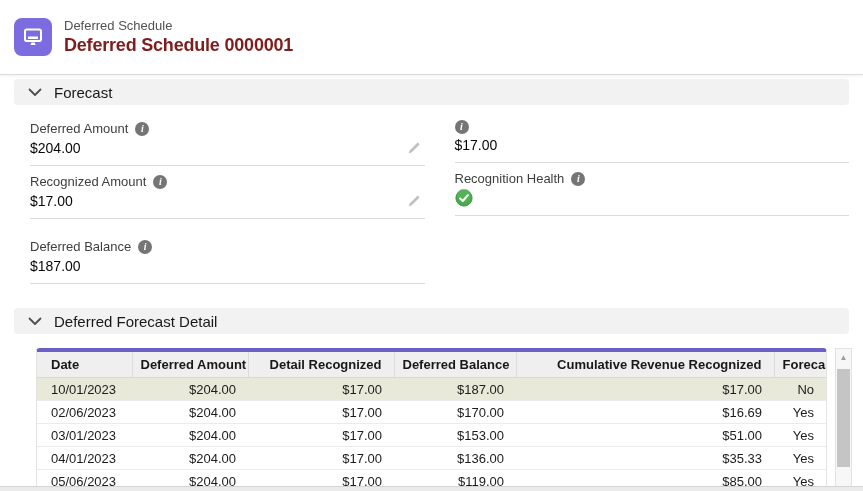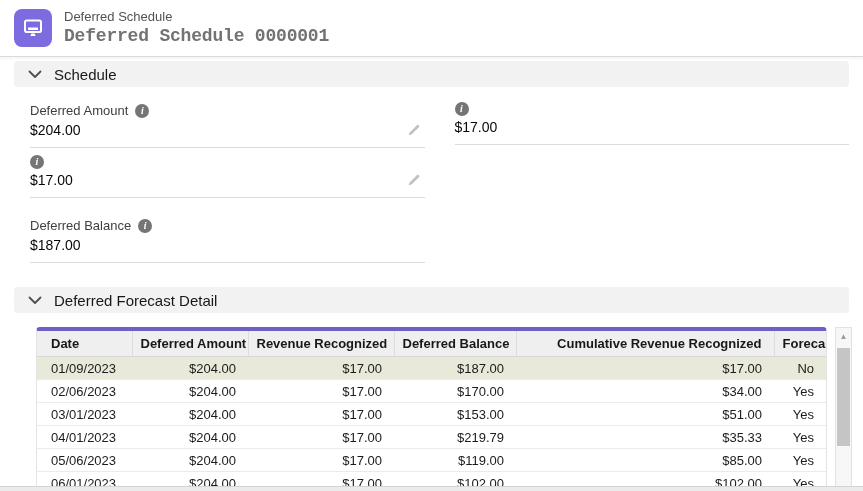--- a/index.html
+++ b/index.html
@@ -7,26 +7,26 @@
     --table-accent-purple:#6B60C6;
     --health-green:#4BA94E;
     --highlight-row-beige:#E9E9DA;
   }
   *{box-sizing:border-box;margin:0;padding:0;}
   html,body{background:#fff;}
   body{font-family:"Liberation Sans","DejaVu Sans",sans-serif;}
   .page{width:863px;height:491px;position:relative;overflow:hidden;background:#fff;}
 
   
-  .rec-header{display:flex;align-items:center;gap:12px;padding:8px 0 8px 14px;height:57px;
+  .rec-header{display:flex;align-items:center;gap:12px;padding:8px 0 8px 14px;height:75px;
     border-bottom:1px solid #dddbda;box-shadow:0 2px 2px rgba(0,0,0,.04);}
   .obj-icon{width:38px;height:38px;border-radius:8px;background:var(--object-icon-purple);
     display:flex;align-items:center;justify-content:center;flex:0 0 auto;}
   .obj-label{font-size:13px;color:#54524f;line-height:16px;}
-  .rec-title{font-size:18px;font-weight:700;color:#737373;line-height:22px;letter-spacing:-.2px;font-family:Liberation Mono, monospace;}
+  .rec-title{font-size:18px;font-weight:700;color:#7f1d1d;line-height:22px;letter-spacing:-.2px;}
 
   
   .section-bar{margin:4px 14px 0 14px;height:26px;background:#f3f2f2;border-radius:4px;
     display:flex;align-items:center;gap:12px;padding:0 14px;cursor:pointer;}
   .section-bar span{font-size:15px;color:#181818;}
   .chev{flex:0 0 auto;display:block;}
 
   
   .fields{display:flex;gap:30px;padding:10px 14px 0 30px;}
   .fcol{flex:1;min-width:0;}
@@ -83,21 +83,21 @@
     <div class="titles">
       <div class="obj-label">Deferred Schedule</div>
       <h1 class="rec-title">Deferred Schedule 0000001</h1>
     </div>
   </header>
 
   <div class="section-bar">
     <svg class="chev" width="14" height="9" viewBox="0 0 14 9">
       <path d="M1.5 1.5 L7 7 L12.5 1.5" stroke="#514f4d" stroke-width="1.8" fill="none" stroke-linecap="round" stroke-linejoin="round"></path>
     </svg>
-    <span>Schedule</span>
+    <span>Forecast</span>
   </div>
 
   <div class="fields">
     <div class="fcol">
 
       <div class="field">
         <div class="f-label">
           <span>Deferred Amount</span>
           <button class="info" aria-label="info"></button>
         </div>
@@ -106,20 +106,21 @@
           <button class="pencil">
             <svg width="14" height="14" viewBox="0 0 16 16">
                 <path d="M2 14l.8-3L11.6 2.2a1 1 0 0 1 1.4 0l.9.9a1 1 0 0 1 0 1.4L5.1 13.2z" fill="#c2c0be"></path>
               </svg>
           </button>
         </div>
       </div>
 
       <div class="field">
         <div class="f-label">
+          <span>Recognized Amount</span>
           <button class="info" aria-label="info"></button>
         </div>
         <div class="f-value">
           <span>$17.00</span>
           <button class="pencil">
             <svg width="14" height="14" viewBox="0 0 16 16">
                 <path d="M2 14l.8-3L11.6 2.2a1 1 0 0 1 1.4 0l.9.9a1 1 0 0 1 0 1.4L5.1 13.2z" fill="#c2c0be"></path>
               </svg>
           </button>
         </div>
@@ -140,20 +141,33 @@
 
       <div class="field">
         <div class="f-label">
           <button class="info" aria-label="info"></button>
         </div>
         <div class="f-value">
           <span>$17.00</span>
         </div>
       </div>
 
+      <div class="field">
+        <div class="f-label">
+          <span>Recognition Health</span>
+          <button class="info" aria-label="info"></button>
+        </div>
+        <div class="f-value">
+          <svg width="18" height="18" viewBox="0 0 20 20">
+            <circle cx="10" cy="10" r="9" fill="#4BA94E" stroke="#3c8f40" stroke-width="1"></circle>
+            <circle cx="10" cy="7" r="7.5" fill="#5dbb60" opacity="0.5"></circle>
+            <path d="M5.6 10.4 L8.6 13.3 L14.4 6.8" stroke="#fff" stroke-width="2.2" fill="none" stroke-linecap="round" stroke-linejoin="round"></path>
+          </svg>
+        </div>
+      </div>
 
     </div>
   </div>
 
   <div class="section-bar" style="margin-top:22px;">
     <svg class="chev" width="14" height="9" viewBox="0 0 14 9">
       <path d="M1.5 1.5 L7 7 L12.5 1.5" stroke="#514f4d" stroke-width="1.8" fill="none" stroke-linecap="round" stroke-linejoin="round"></path>
     </svg>
     <span>Deferred Forecast Detail</span>
   </div>
@@ -166,56 +180,56 @@
             <col style="width: 116px;">
             <col style="width: 146px;">
             <col style="width: 122px;">
             <col style="width: 258px;">
             <col style="width: 52px;">
           </colgroup>
         <thead>
             <tr>
               <th>Date</th>
               <th>Deferred Amount</th>
-              <th>Revenue Recognized</th>
+              <th>Detail Recognized</th>
               <th>Deferred Balance</th>
               <th>Cumulative Revenue Recognized</th>
               <th>Forecast?</th>
             </tr>
           </thead>
         <tbody>
             <tr class="highlight">
-              <td>01/09/2023</td>
+              <td>10/01/2023</td>
               <td>$204.00</td>
               <td>$17.00</td>
               <td>$187.00</td>
               <td>$17.00</td>
               <td>No</td>
             </tr>
             <tr>
               <td>02/06/2023</td>
               <td>$204.00</td>
               <td>$17.00</td>
               <td>$170.00</td>
-              <td>$34.00</td>
+              <td>$16.69</td>
               <td>Yes</td>
             </tr>
             <tr>
               <td>03/01/2023</td>
               <td>$204.00</td>
               <td>$17.00</td>
               <td>$153.00</td>
               <td>$51.00</td>
               <td>Yes</td>
             </tr>
             <tr>
               <td>04/01/2023</td>
               <td>$204.00</td>
               <td>$17.00</td>
-              <td>$219.79</td>
+              <td>$136.00</td>
               <td>$35.33</td>
               <td>Yes</td>
             </tr>
             <tr>
               <td>05/06/2023</td>
               <td>$204.00</td>
               <td>$17.00</td>
               <td>$119.00</td>
               <td>$85.00</td>
               <td>Yes</td>

